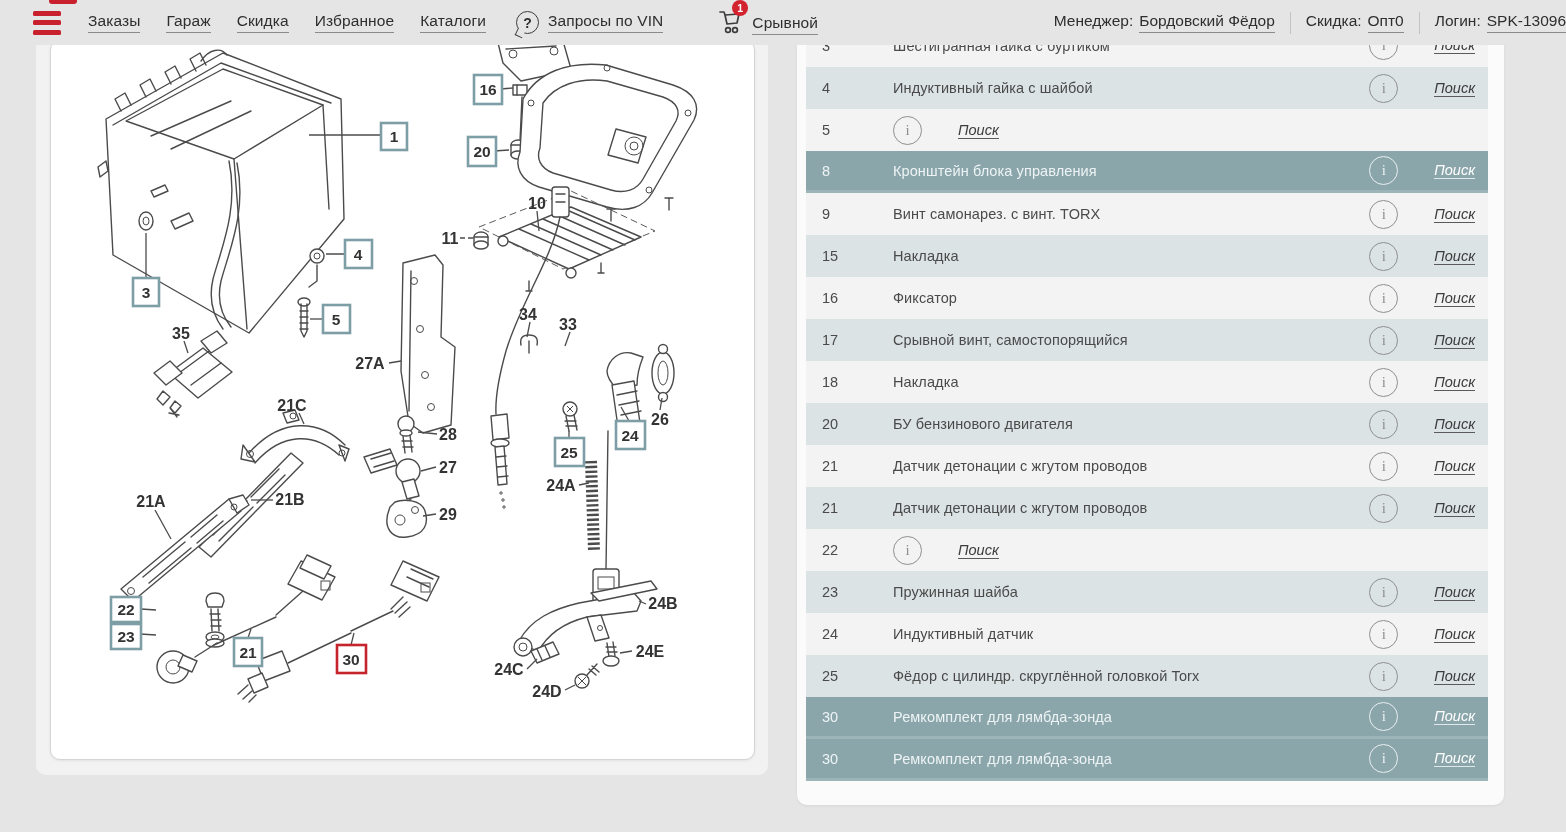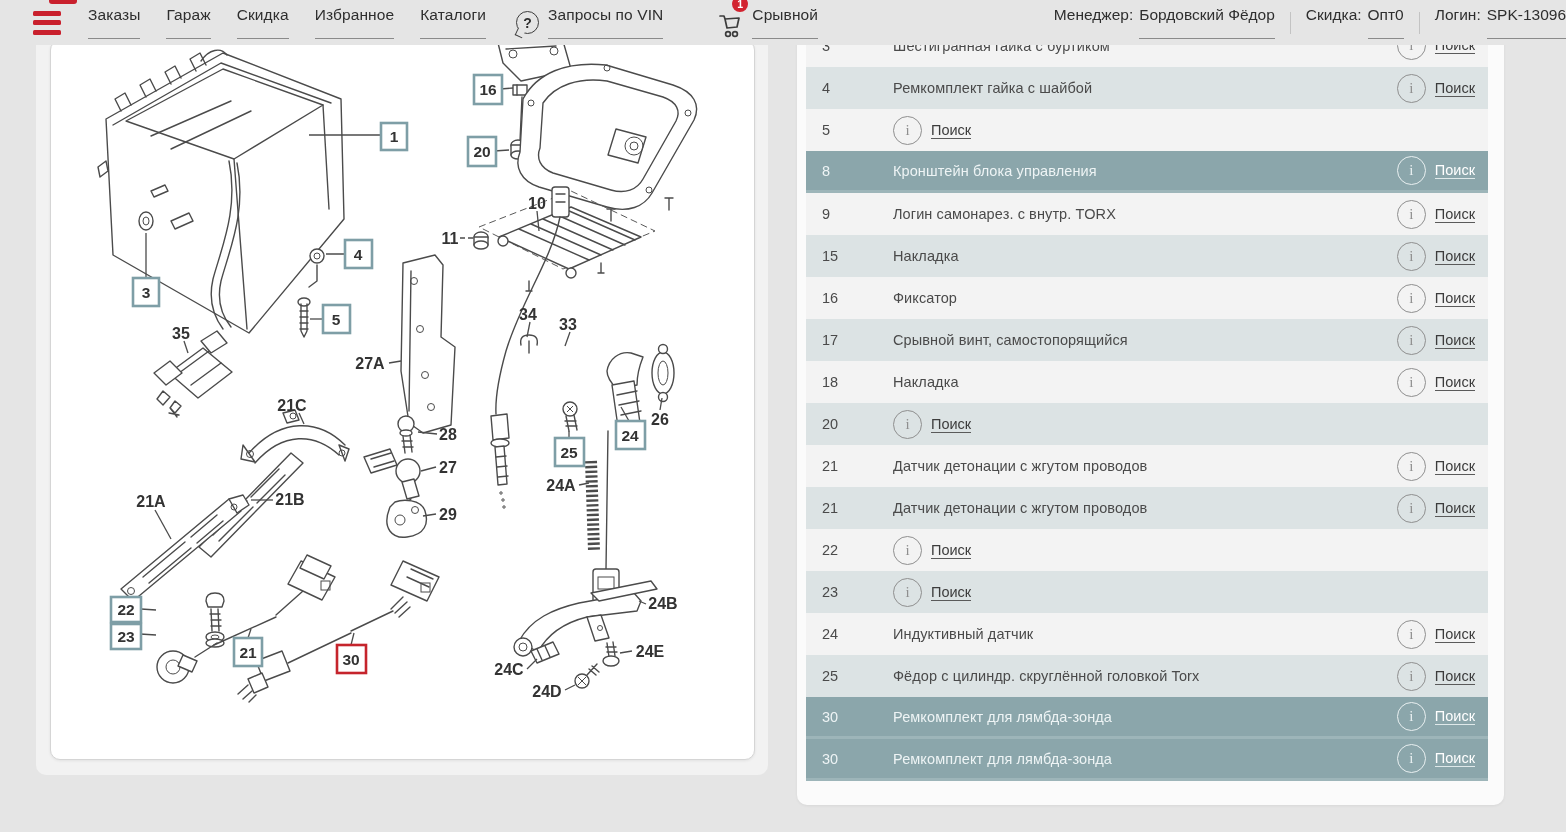--- a/index.html
+++ b/index.html
@@ -15,21 +15,21 @@
     background:#e5e5e5; z-index:30; display:flex; align-items:center;
   }
   .logo-frag { position:absolute; left:49px; top:0; width:28px; height:4px;
     background:#c9202d; border-radius:0 0 3px 3px; }
   .burger { margin-left:33px; width:28px; height:24px; display:flex;
     flex-direction:column; justify-content:space-between; cursor:pointer; flex:none; }
   .burger span { height:5px; background:#c9202d; border-radius:1.5px; }
   .nav { display:flex; align-items:center; margin-left:27px; gap:26px;
     font-size:15.5px; letter-spacing:.1px; white-space:nowrap; }
   .ulink { color:#2e2e2e; text-decoration:none; border-bottom:1px solid #8a8a8a;
-    padding-bottom:14px; cursor:pointer; }
+    padding-bottom:2px; cursor:pointer; }
   .vin { display:flex; align-items:center; gap:9px; margin-left:4px; }
   .qicon { width:23px; height:23px; border:1.7px solid #3c3c3c; border-radius:50%;
     display:flex; align-items:center; justify-content:center;
     font-size:14px; font-weight:700; position:relative; background:#e5e5e5; flex:none; }
   .qicon::after { content:""; position:absolute; left:-1px; bottom:-4px;
     width:7px; height:7px; background:#e5e5e5;
     border-left:1.7px solid #3c3c3c; border-bottom:1.7px solid #3c3c3c;
     transform:rotate(25deg); }
   .cart { position:relative; margin-left:30px; display:flex; align-items:flex-end; gap:6px; }
   .badge { position:absolute; left:13px; top:-10px; min-width:16px; height:16px;
@@ -70,22 +70,22 @@
   .row:first-child { height:43px; }
   .row.w { background:#f3f3f3; }
   .row.l { background:#dce3e4; }
   .row.d { background:#8ba6ab; color:#eef4f5; border-bottom:3px solid #9db5b9; }
   .row .num { width:87px; padding-left:16px; flex:none; }
   .row .name { flex:1; letter-spacing:.1px; }
   .info { width:29px; height:29px; border:1.6px solid #8f8f8f; border-radius:50%;
     color:#8f8f8f; display:flex; align-items:center; justify-content:center;
     font:15px "Liberation Serif", serif; flex:none; cursor:pointer; background:transparent; }
   .row.d .info { border-color:#e9f0f1; color:#e9f0f1; }
-  .search { margin-left:9px; margin-right:13px; color:#3c3c3c; text-decoration:none;
-    border-bottom:1px solid #5a5a5a; cursor:pointer; white-space:nowrap; }
+  .search { margin-left:36px; margin-right:13px; color:#3c3c3c; text-decoration:none;
+    border-bottom:1px solid #5a5a5a; cursor:pointer; white-space:nowrap;font-style:italic; }
   .row.d .search { color:#fff; border-bottom-color:#dfe9ea; }
 </style>
 </head>
 <body>
 
 <div class="panel-left-outer"></div>
 <div class="diagram-card">
   <svg width="703" height="718" viewBox="0 0 703 718">
 
     <g>
@@ -423,38 +423,38 @@
 <div class="panel-right">
   <div class="rows">
     <div class="row w">
         <span class="num">3</span>
         <span class="name">Шестигранная гайка с буртиком</span>
         <span class="info">i</span>
         <a class="search">Поиск</a>
       </div>
     <div class="row l">
         <span class="num">4</span>
-        <span class="name">Ремкомплект гайка с шайбой</span>
+        <span class="name">Индуктивный гайка с шайбой</span>
         <span class="info">i</span>
         <a class="search">Поиск</a>
       </div>
     <div class="row w">
         <span class="num">5</span>
         <span class="info">i</span>
         <a class="search">Поиск</a>
       </div>
     <div class="row d">
         <span class="num">8</span>
         <span class="name">Кронштейн блока управления</span>
         <span class="info">i</span>
         <a class="search">Поиск</a>
       </div>
     <div class="row w">
         <span class="num">9</span>
-        <span class="name">Логин самонарез. с внутр. TORX</span>
+        <span class="name">Винт самонарез. с винт. TORX</span>
         <span class="info">i</span>
         <a class="search">Поиск</a>
       </div>
     <div class="row l">
         <span class="num">15</span>
         <span class="name">Накладка</span>
         <span class="info">i</span>
         <a class="search">Поиск</a>
       </div>
     <div class="row w">
@@ -470,20 +470,21 @@
         <a class="search">Поиск</a>
       </div>
     <div class="row w">
         <span class="num">18</span>
         <span class="name">Накладка</span>
         <span class="info">i</span>
         <a class="search">Поиск</a>
       </div>
     <div class="row l">
         <span class="num">20</span>
+        <span class="name">БУ бензинового двигателя</span>
         <span class="info">i</span>
         <a class="search">Поиск</a>
       </div>
     <div class="row w">
         <span class="num">21</span>
         <span class="name">Датчик детонации с жгутом проводов</span>
         <span class="info">i</span>
         <a class="search">Поиск</a>
       </div>
     <div class="row l">
@@ -492,20 +493,21 @@
         <span class="info">i</span>
         <a class="search">Поиск</a>
       </div>
     <div class="row w">
         <span class="num">22</span>
         <span class="info">i</span>
         <a class="search">Поиск</a>
       </div>
     <div class="row l">
         <span class="num">23</span>
+        <span class="name">Пружинная шайба</span>
         <span class="info">i</span>
         <a class="search">Поиск</a>
       </div>
     <div class="row w">
         <span class="num">24</span>
         <span class="name">Индуктивный датчик</span>
         <span class="info">i</span>
         <a class="search">Поиск</a>
       </div>
     <div class="row l">

